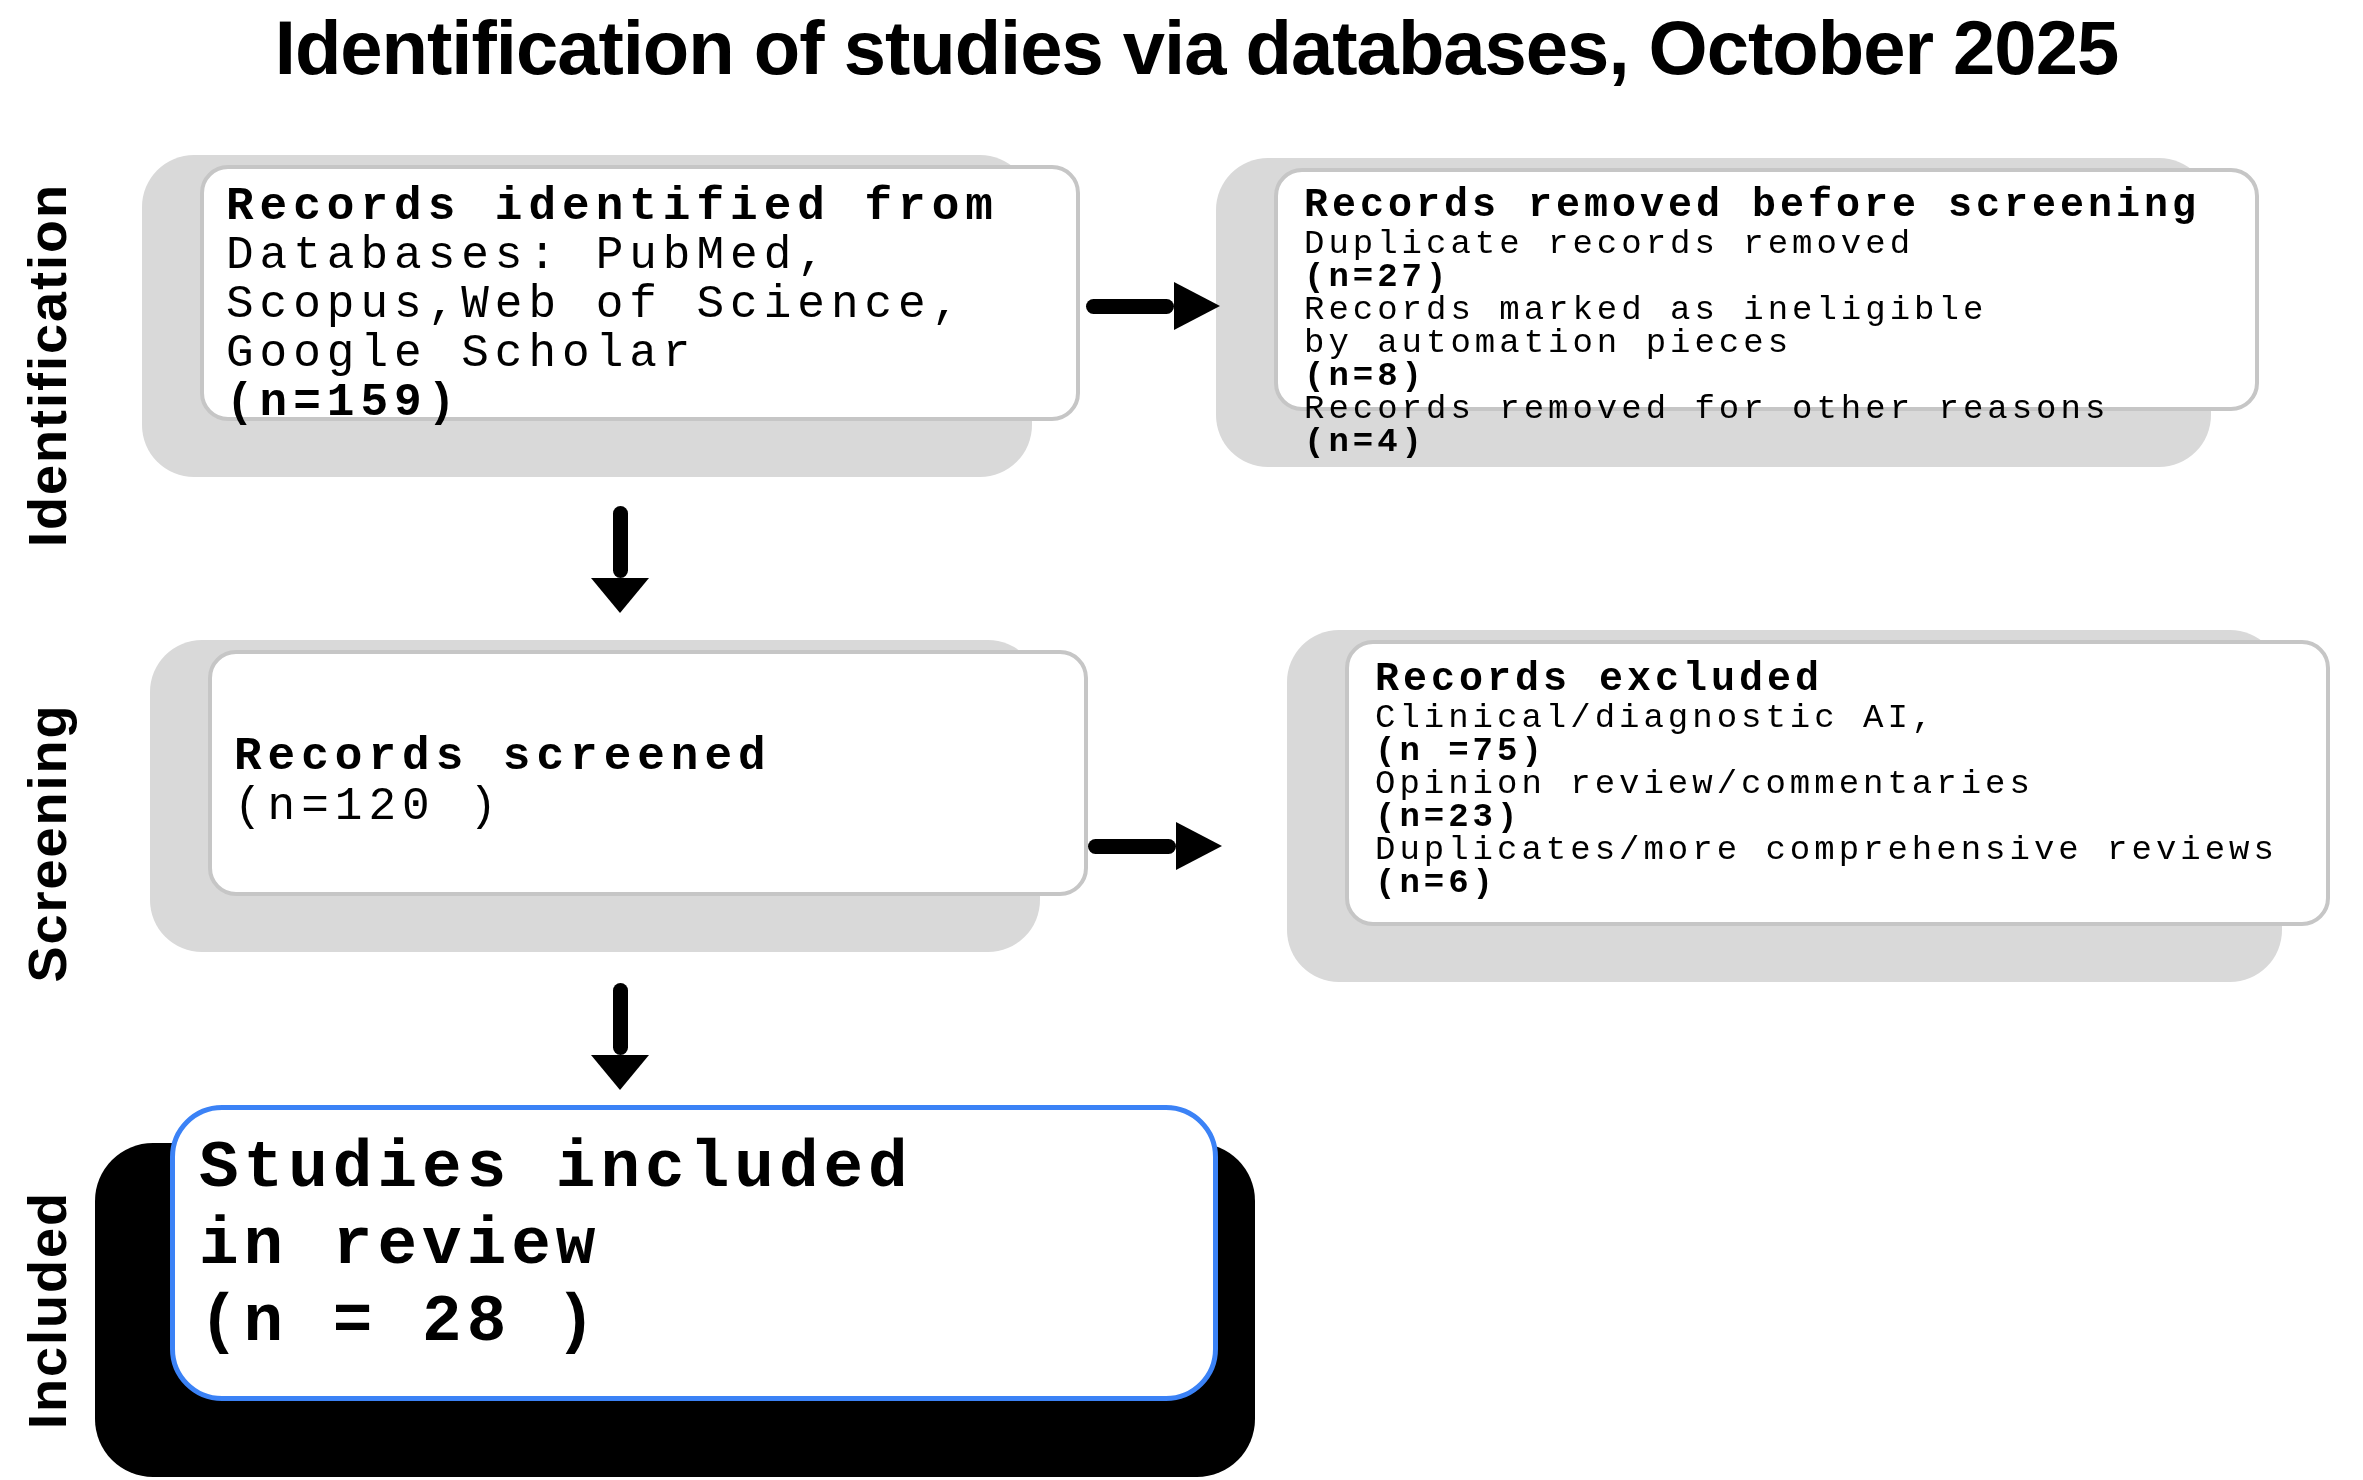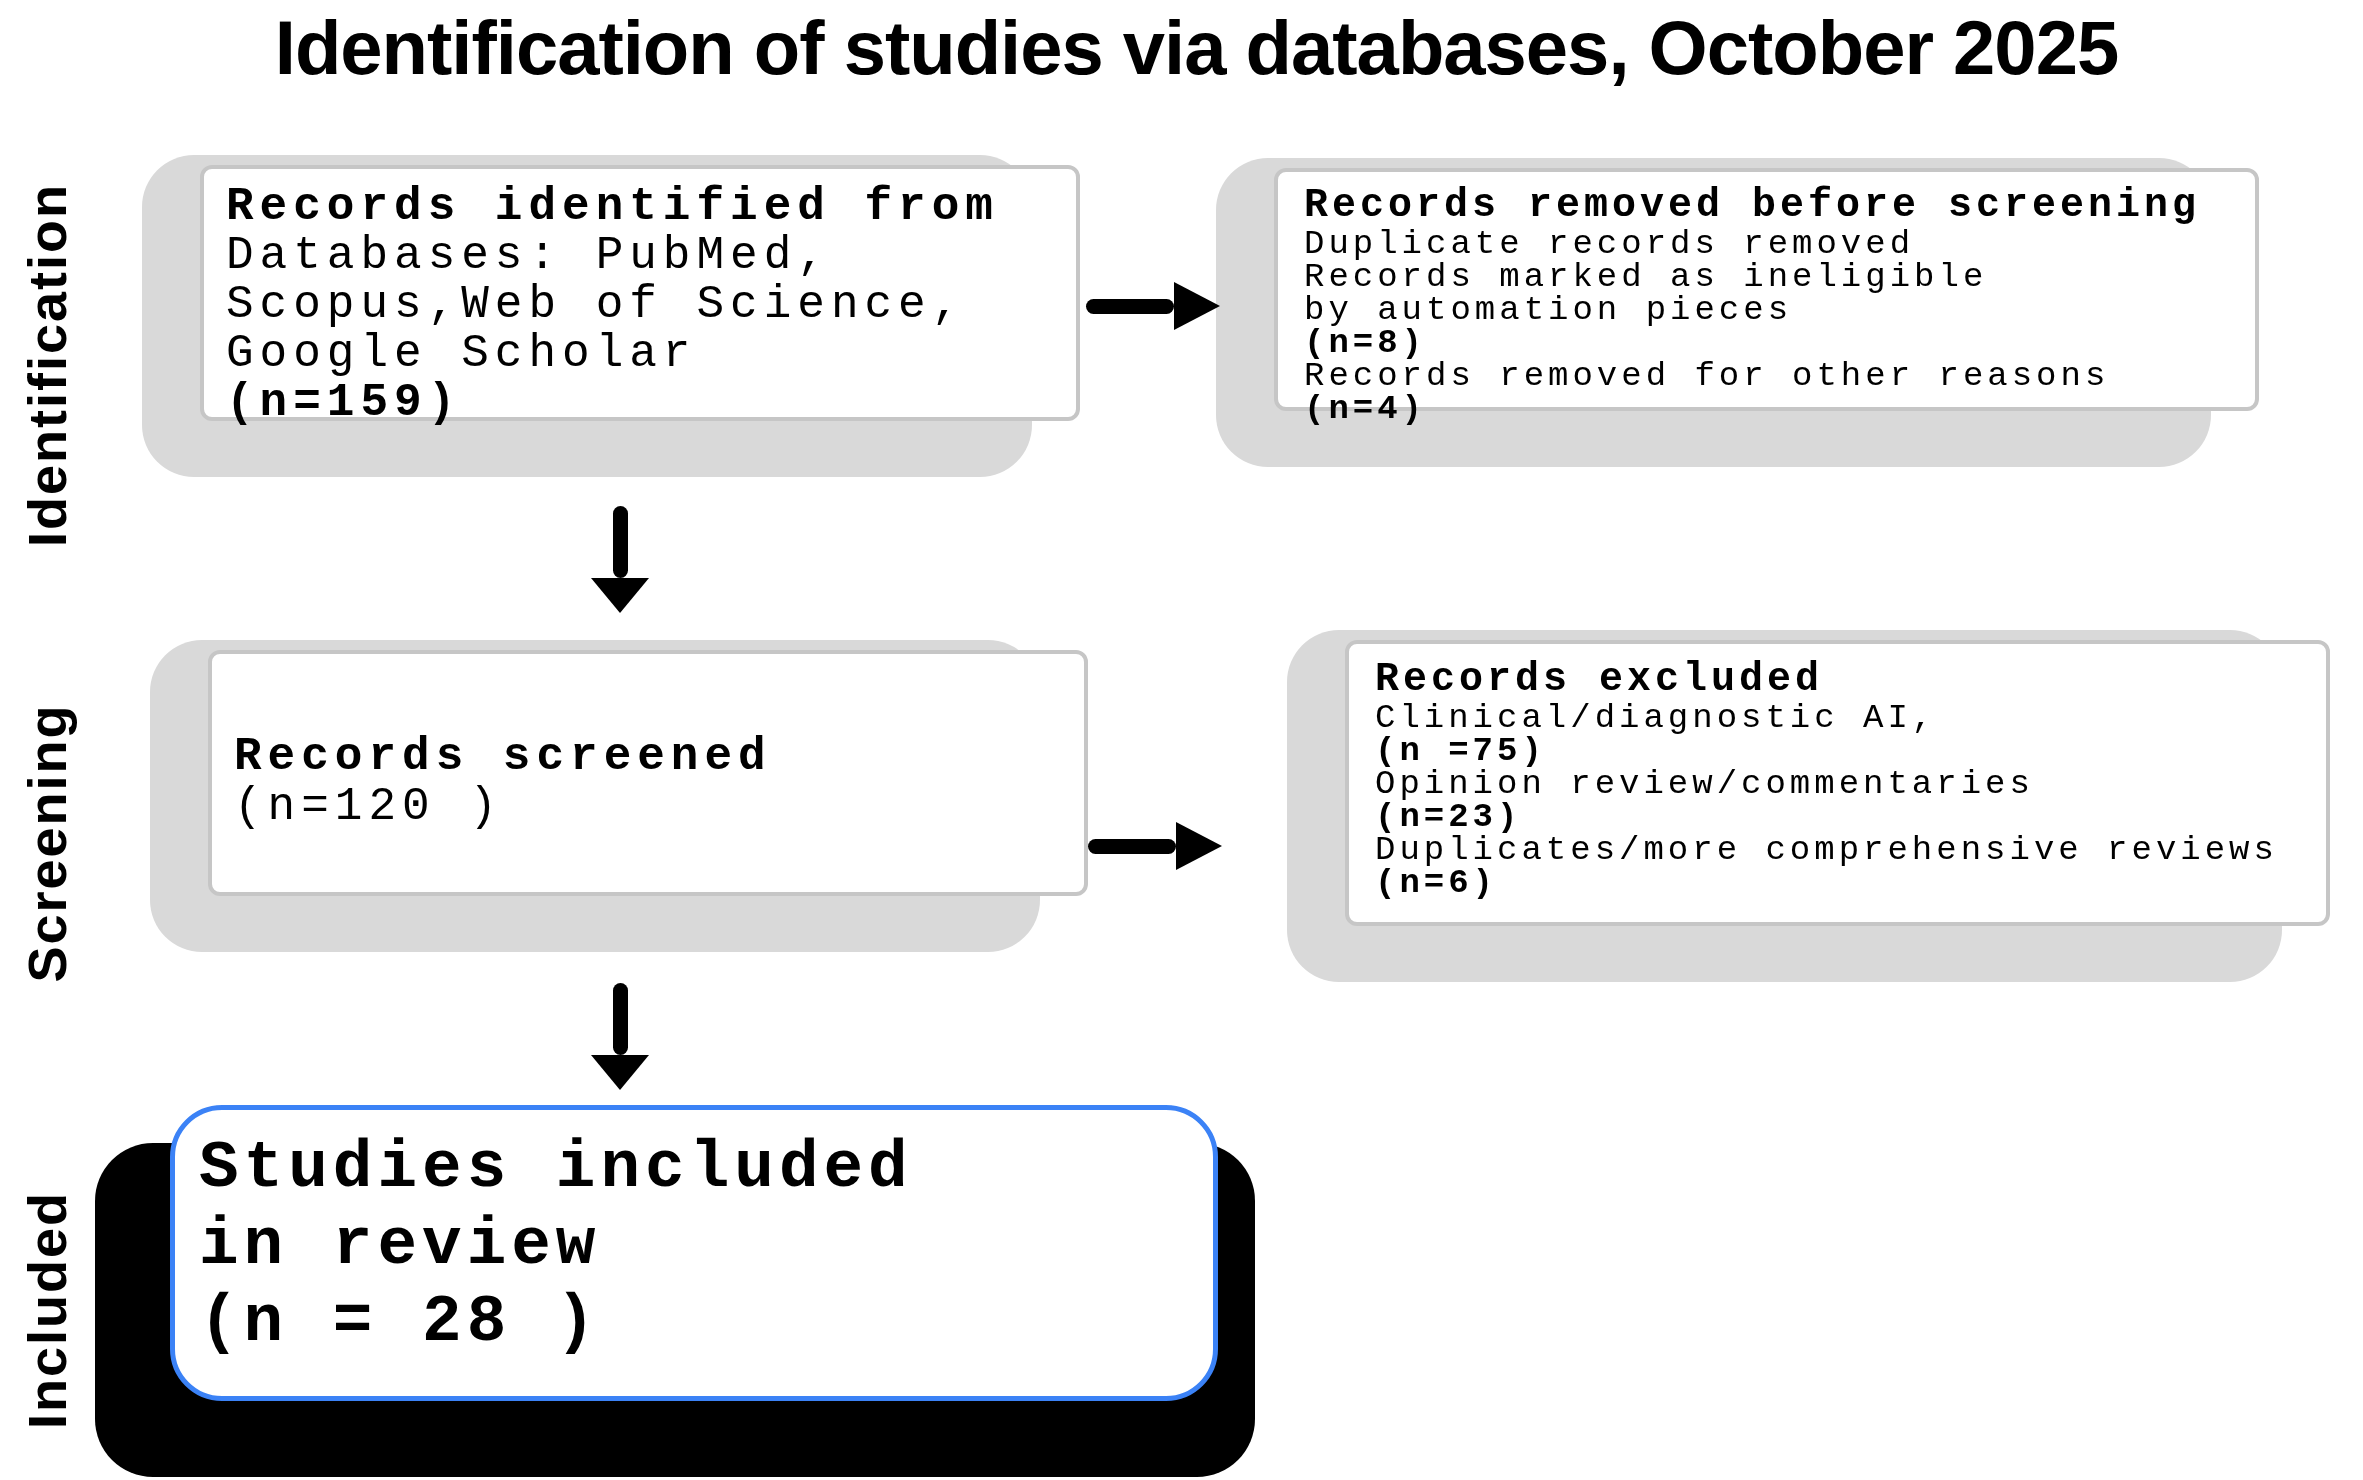--- a/index.html
+++ b/index.html
@@ -13,21 +13,21 @@
   
   .stage{position:absolute;transform:translate(-50%,-50%) rotate(-90deg);
          font-weight:bold;font-size:54px;letter-spacing:2px;white-space:nowrap;}
 
   
   .gbox{position:absolute;}
   .gbox .shadow{position:absolute;left:-58px;top:-10px;
                 width:calc(100% + 10px);height:calc(100% + 66px);
                 background:#d9d9d9;border-radius:52px;}
   .gbox .panel{position:absolute;left:0;top:0;width:100%;height:100%;
-               background:#ffffff;border:4px solid #c6c6c6;border-radius:12px;
+               background:#ffffff;border:4px solid #c6c6c6;border-radius:28px;
                box-sizing:border-box;font-family:"Liberation Mono",monospace;}
 
   
   .bbox{position:absolute;}
   .bbox .shadow{position:absolute;left:-75px;top:38px;
                 width:calc(100% + 112px);height:calc(100% + 38px);
                 background:#000000;border-radius:58px;}
   .bbox .panel{position:absolute;left:0;top:0;width:100%;height:100%;
                background:#ffffff;border:5px solid #3b82f6;border-radius:52px;
                box-sizing:border-box;font-family:"Liberation Mono",monospace;}
@@ -92,20 +92,21 @@
     <div class="ln">Google Scholar</div>
     <div class="ln b">(n=159)</div>
   </div>
 </div>
 
 <div class="gbox" id="box2">
   <div class="shadow"></div>
   <div class="panel">
     <div class="ln hd">Records removed before screening</div>
     <div class="ln bd">Duplicate records removed</div>
+    <div class="ln bd b">(n=27)</div>
     <div class="ln bd">Records marked as ineligible</div>
     <div class="ln bd">by automation pieces</div>
     <div class="ln bd b">(n=8)</div>
     <div class="ln bd">Records removed for other reasons</div>
     <div class="ln bd b">(n=4)</div>
   </div>
 </div>
 
 <div class="gbox" id="box3">
   <div class="shadow"></div>

